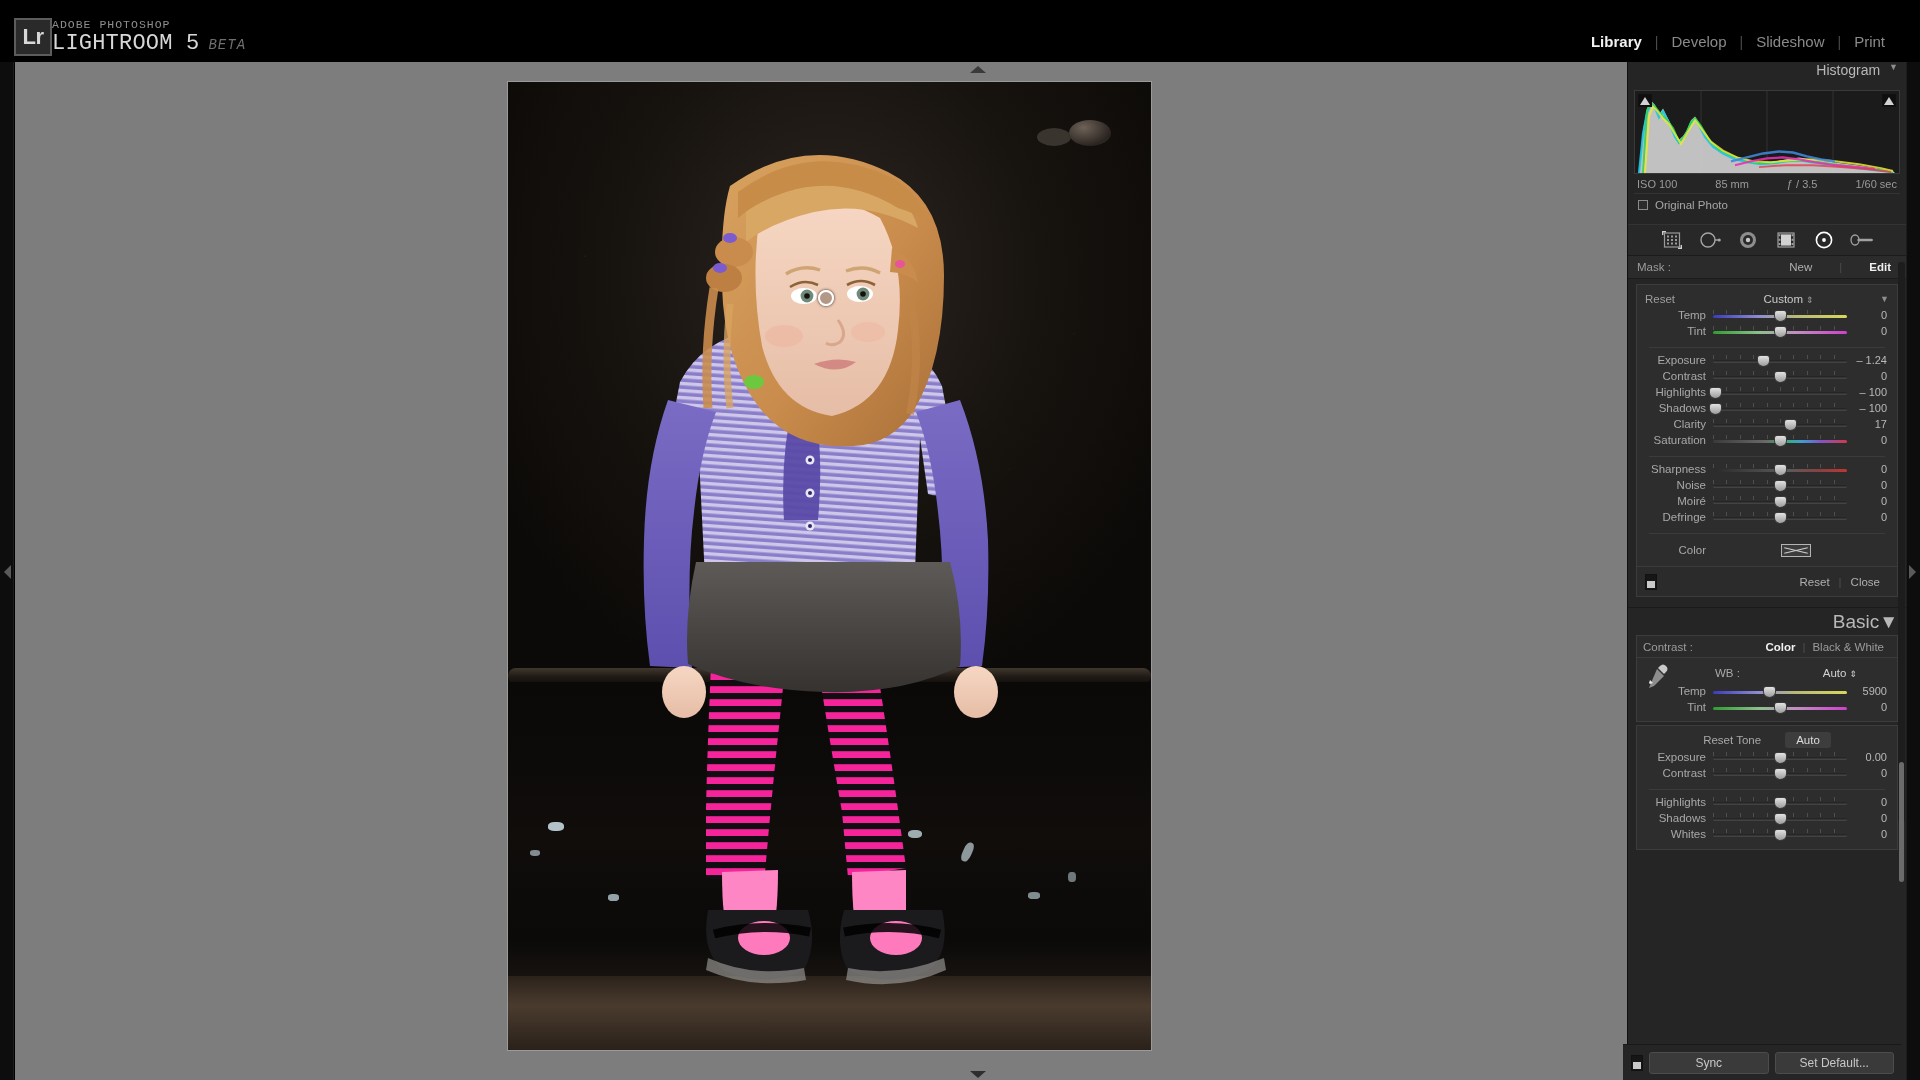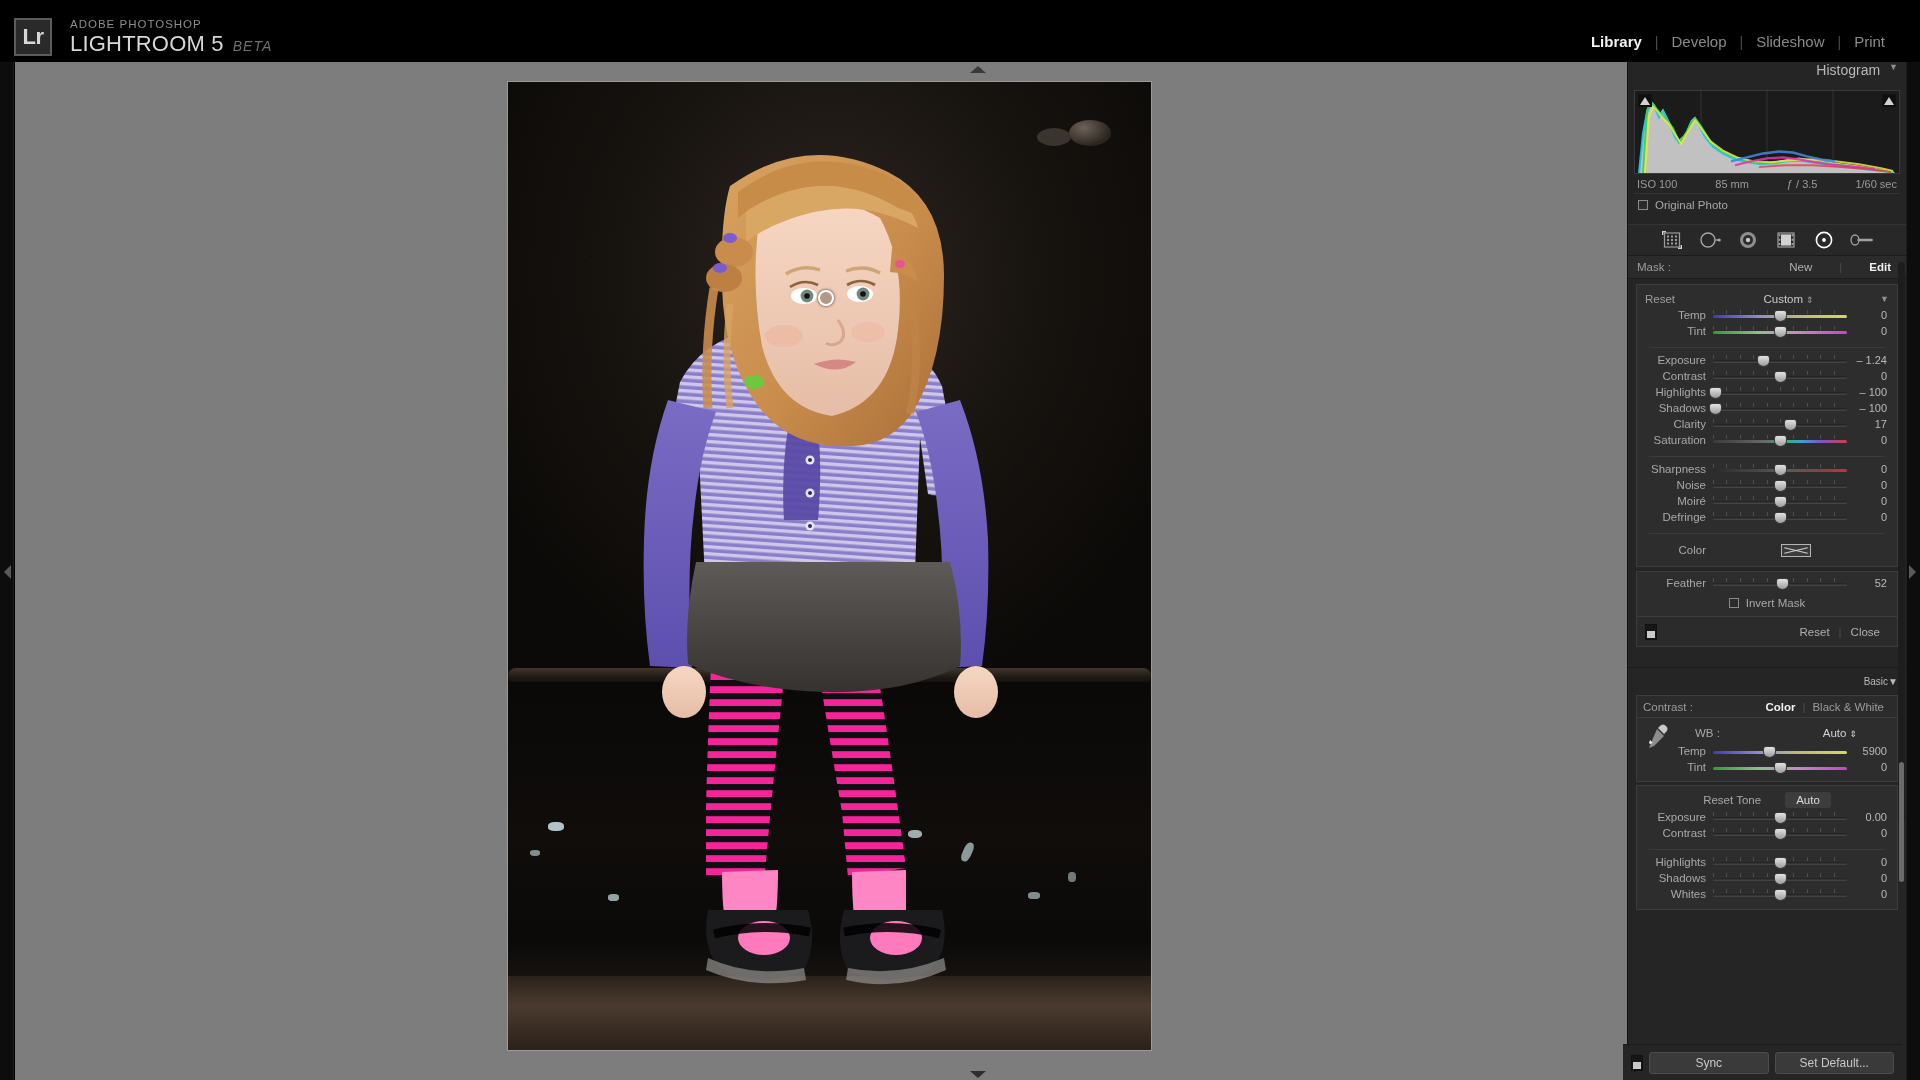--- a/index.html
+++ b/index.html
@@ -17,21 +17,21 @@
     background: #000;
   }
   .ident { position: absolute; left: 14px; top: 18px; display: flex; align-items: center; }
   .lr-badge {
     width: 38px; height: 38px; border: 2px solid #5c5c5c;
     background: #2a2a2a; color: #d8d8d8;
     font-size: 22px; font-weight: bold; letter-spacing: -0.5px;
     display: flex; align-items: center; justify-content: center;
     font-family: "Liberation Sans", sans-serif;
   }
-  .ident-text { margin-left: 18px; line-height: 1; }
+  .ident-text { margin-left: 0; line-height: 1; font-family: Liberation Mono, monospace; }
   .ident-sup { font-size: 11.5px; color: #8d8d8d; letter-spacing: 1.0px; display: block; margin-bottom: 3px; }
   .ident-main { font-size: 22px; color: #d7d7d7; letter-spacing: 0.2px; display: flex; align-items: baseline; }
   .ident-beta { font-size: 14px; color: #6f6f6f; font-style: italic; letter-spacing: 1px; margin-left: 9px; }
 
   
   .modules {
     position: absolute; right: 22px; top: 33px;
     display: flex; align-items: center; gap: 0px;
     font-size: 15px;
   }
@@ -285,40 +285,40 @@
     content:''; position: absolute; left: 1px; right: 1px; bottom: 1px; height: 7px;
     background: #c9c9c9;
   }
   .closerow .sp { flex: 1; }
   .closerow .lnk { padding: 0 9px; cursor: pointer; }
   .closerow .dv { color: #4d4d4d; }
 
   
   .basic-head {
     height: 28px; display: flex; align-items: center; justify-content: flex-end;
-    padding-right: 8px; color: #b8b8b8; font-size: 10px;
-    border-top: 1px solid #1a1a1a; margin-top: 20px; background: #252525;
+    padding-right: 8px; color: #b8b8b8; font-size: 19px;
+    border-top: 1px solid #1a1a1a; margin-top: 10px; background: #252525;
   }
   .treatrow {
     margin: 0 8px; height: 22px; display: flex; align-items: center;
     color: #9b9b9b; font-size: 11.5px; background: #2b2b2b;
     border: 1px solid #3c3c3c; border-bottom: none; padding: 0 6px;
   }
   .treatrow .sp { flex: 1; }
   .treatrow .opt { padding: 0 7px; cursor: pointer; }
   .treatrow .opt.active { color: #f0f0f0; font-weight: bold; }
   .treatrow .dv { color: #4d4d4d; }
 
   .wbbox {
     margin: 0 8px; border: 1px solid #3c3c3c; background: #2d2d2d;
     padding: 3px 0 4px 0; position: relative;
   }
   .wbrow { display: flex; align-items: center; height: 24px; font-size: 11.5px; color: #a8a8a8; padding: 0 6px; }
   .eyedropper { position: absolute; left: 8px; top: 4px; width: 26px; height: 26px; cursor: pointer; }
-  .wbrow .wblbl { margin-left: 52px; }
+  .wbrow .wblbl { margin-left: 72px; }
   .wbrow .sp { flex: 1; }
   .wbrow .wbval { color: #d2d2d2; margin-right: 34px; }
   .wbrow .updown { font-size: 9px; margin-left: 3px; }
 
   .tonebox {
     margin: 3px 8px 0 8px; border: 1px solid #3c3c3c; background: #2d2d2d;
     padding: 3px 0 5px 0;
   }
   .tonehdr {
     display: flex; align-items: center; justify-content: center; gap: 24px;
@@ -752,35 +752,20 @@
         </div>
 
         <div class="grpsep"></div>
 
         <div class="colorrow">
           <span class="nm">Color</span>
           <span class="swatch"></span>
         </div>
       </div>
 
-      <div class="featherbox">
-        <div class="srow">
-          <span class="nm">Feather</span>
-          <span class="trackwrap">
-              <span class="track"></span>
-              <span class="ticks"></span>
-              <span class="knob" style="left:52%"></span>
-            </span>
-          <span class="val">52</span>
-        </div>
-        <div class="invertrow">
-          <span class="cbox" style="margin:0"></span>
-          <span>Invert Mask</span>
-        </div>
-      </div>
 
       <div class="closerow">
         <span class="switch"></span>
         <span class="sp"></span>
         <span class="lnk">Reset</span>
         <span class="dv">|</span>
         <span class="lnk">Close</span>
       </div>
 
       <div class="basic-head">

